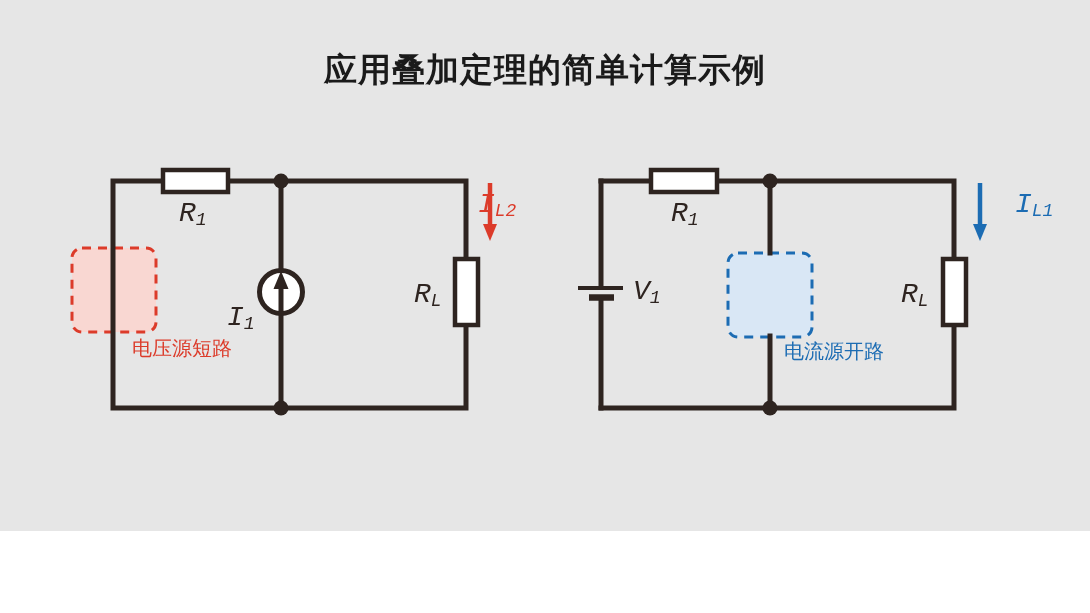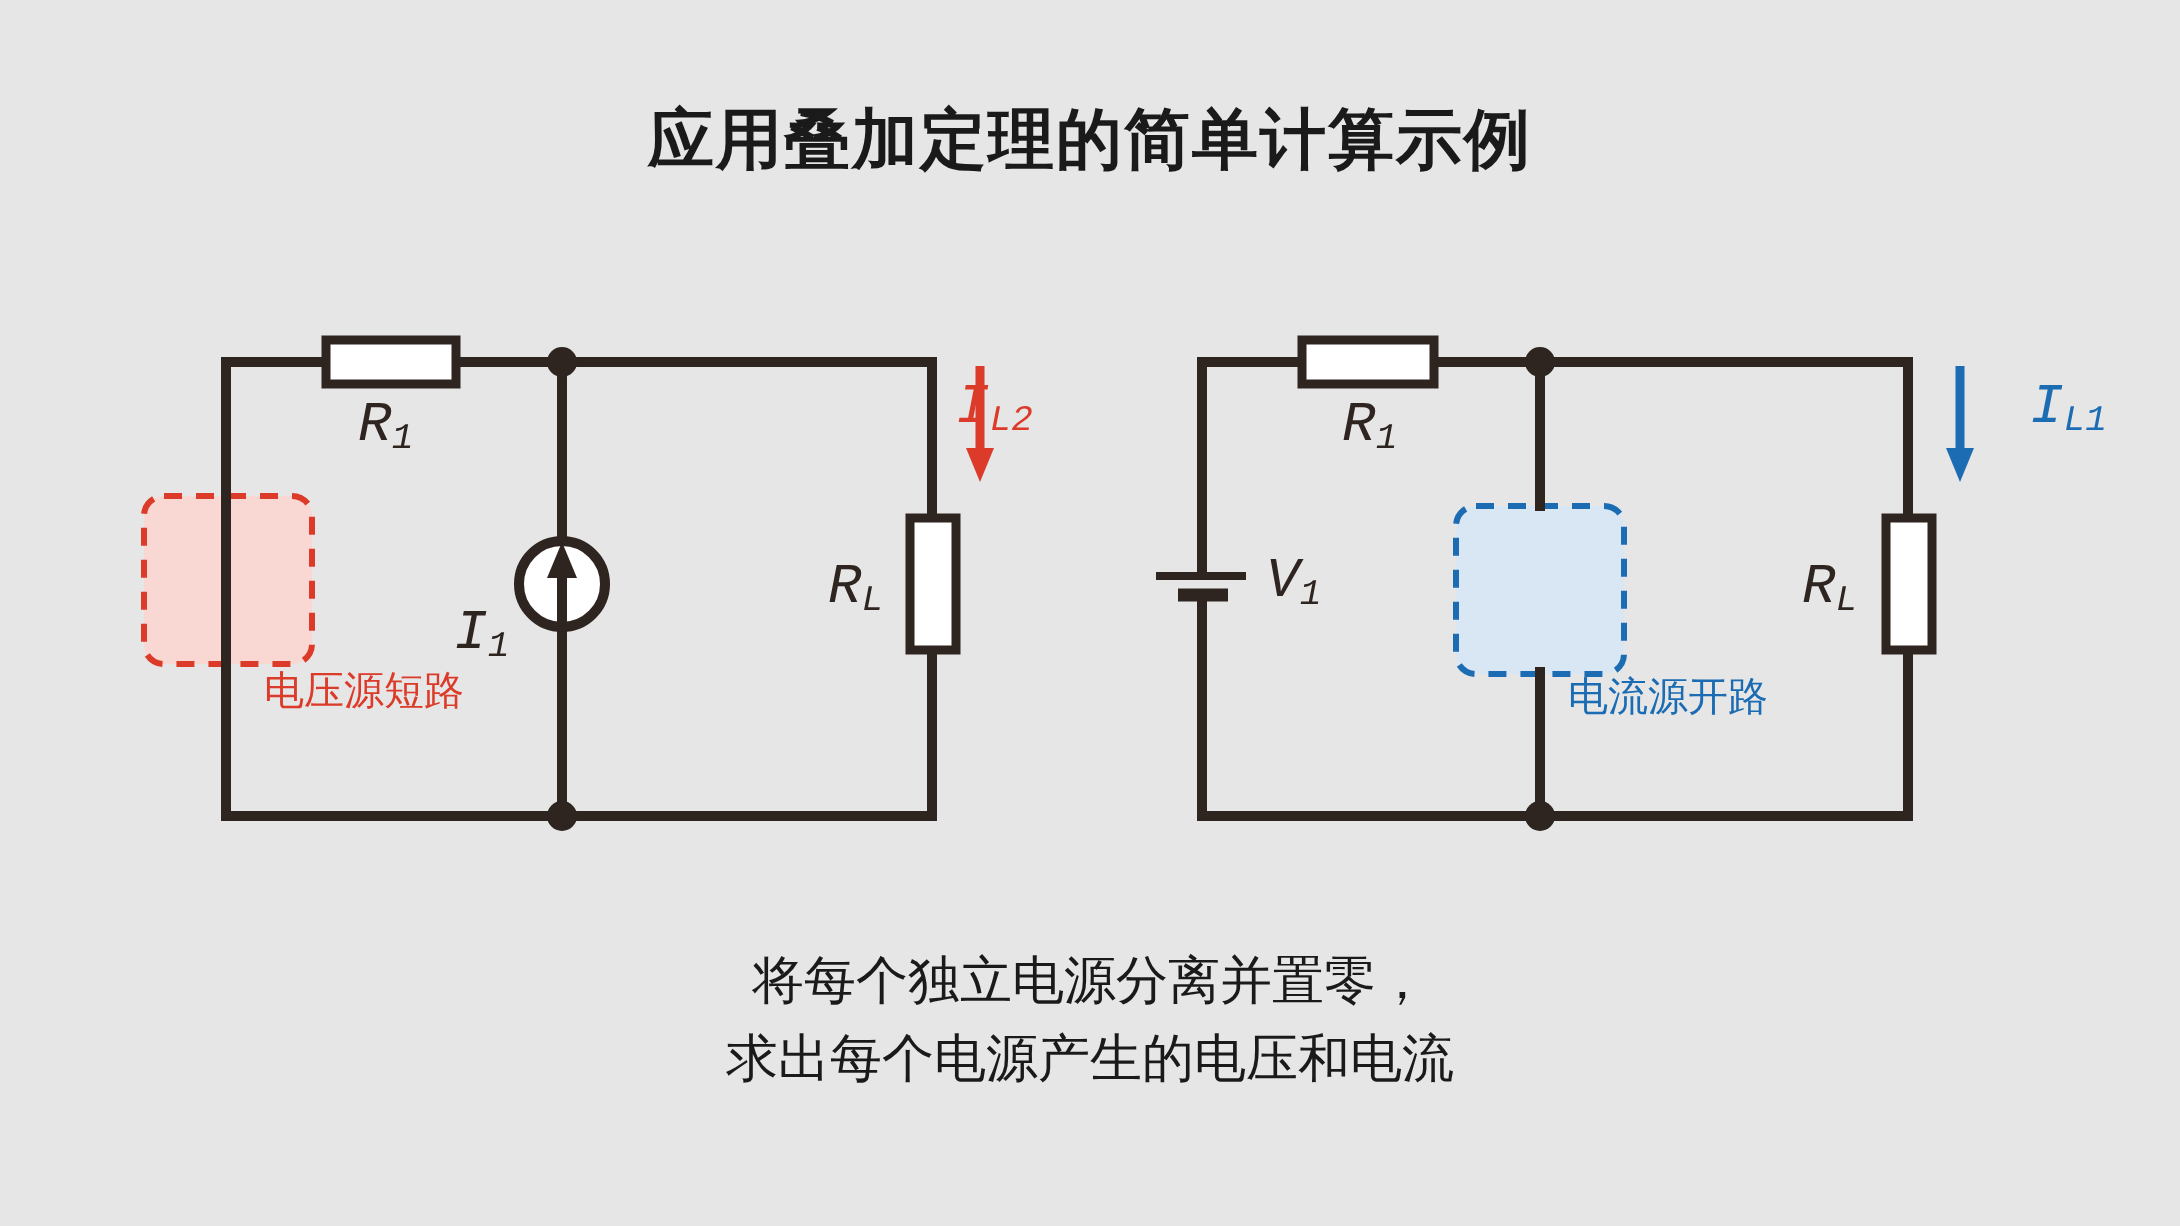--- a/index.html
+++ b/index.html
@@ -1,19 +1,19 @@
 <!DOCTYPE html>
 <html style="--background: #e6e6e6; --wire: #2e2420; --text: #1a1a1a; --red-accent: #dc3b2a; --red-fill: #f9d7d2; --blue-accent: #1c6cb3; --blue-fill: #d9e7f5;"><head>
 <meta charset="utf-8">
 <style>
   html, body { margin: 0; padding: 0; }
   .stage {
     position: relative;
     width: 1090px;
-    height: 613px;
+    height: 531px;
     background: var(--background, #e6e6e6);
     overflow: hidden;
     font-family: "Liberation Sans", sans-serif;
   }
   .title {
     position: absolute;
     top: 48px;
     left: 0;
     width: 100%;
     text-align: center;
@@ -51,21 +51,21 @@
     white-space: nowrap;
   }
   .mlabel .sub { font-size: 18px; vertical-align: -0.22em; }
   .mlabel.red  { color: var(--red-accent, #dc3b2a); }
   .mlabel.blue { color: var(--blue-accent, #1c6cb3); }
 
   .note {
     position: absolute;
     font-size: 20px;
     line-height: 1.1;
-    font-family: Liberation Mono, monospace;
+    font-family: Liberation Sans, sans-serif;
     white-space: nowrap;
   }
   .note.red  { color: var(--red-accent, #dc3b2a); }
   .note.blue { color: var(--blue-accent, #1c6cb3); }
 
   .caption {
     position: absolute;
     top: 471px;
     left: 0;
     width: 100%;
@@ -131,18 +131,14 @@
   <div class="mlabel" style="left:414px; top:281px;"><span>R</span><span class="sub">L</span></div>
   <div class="mlabel red" style="left:478px; top:191px;"><span>I</span><span class="sub">L2</span></div>
   <div class="note red" style="left:132px; top:337px;">电压源短路</div>
 
   <div class="mlabel" style="left:671px; top:200px;"><span>R</span><span class="sub">1</span></div>
   <div class="mlabel" style="left:633px; top:278px;"><span>V</span><span class="sub">1</span></div>
   <div class="mlabel" style="left:901px; top:281px;"><span>R</span><span class="sub">L</span></div>
   <div class="mlabel blue" style="left:1015px; top:191px;"><span>I</span><span class="sub">L1</span></div>
   <div class="note blue" style="left:784px; top:340px;">电流源开路</div>
 
-  <div class="caption">
-    <div>将每个独立电源分离并置零，</div>
-    <div>求出每个电源产生的电压和电流</div>
-  </div>
 
 </div>
 
 </body></html>

